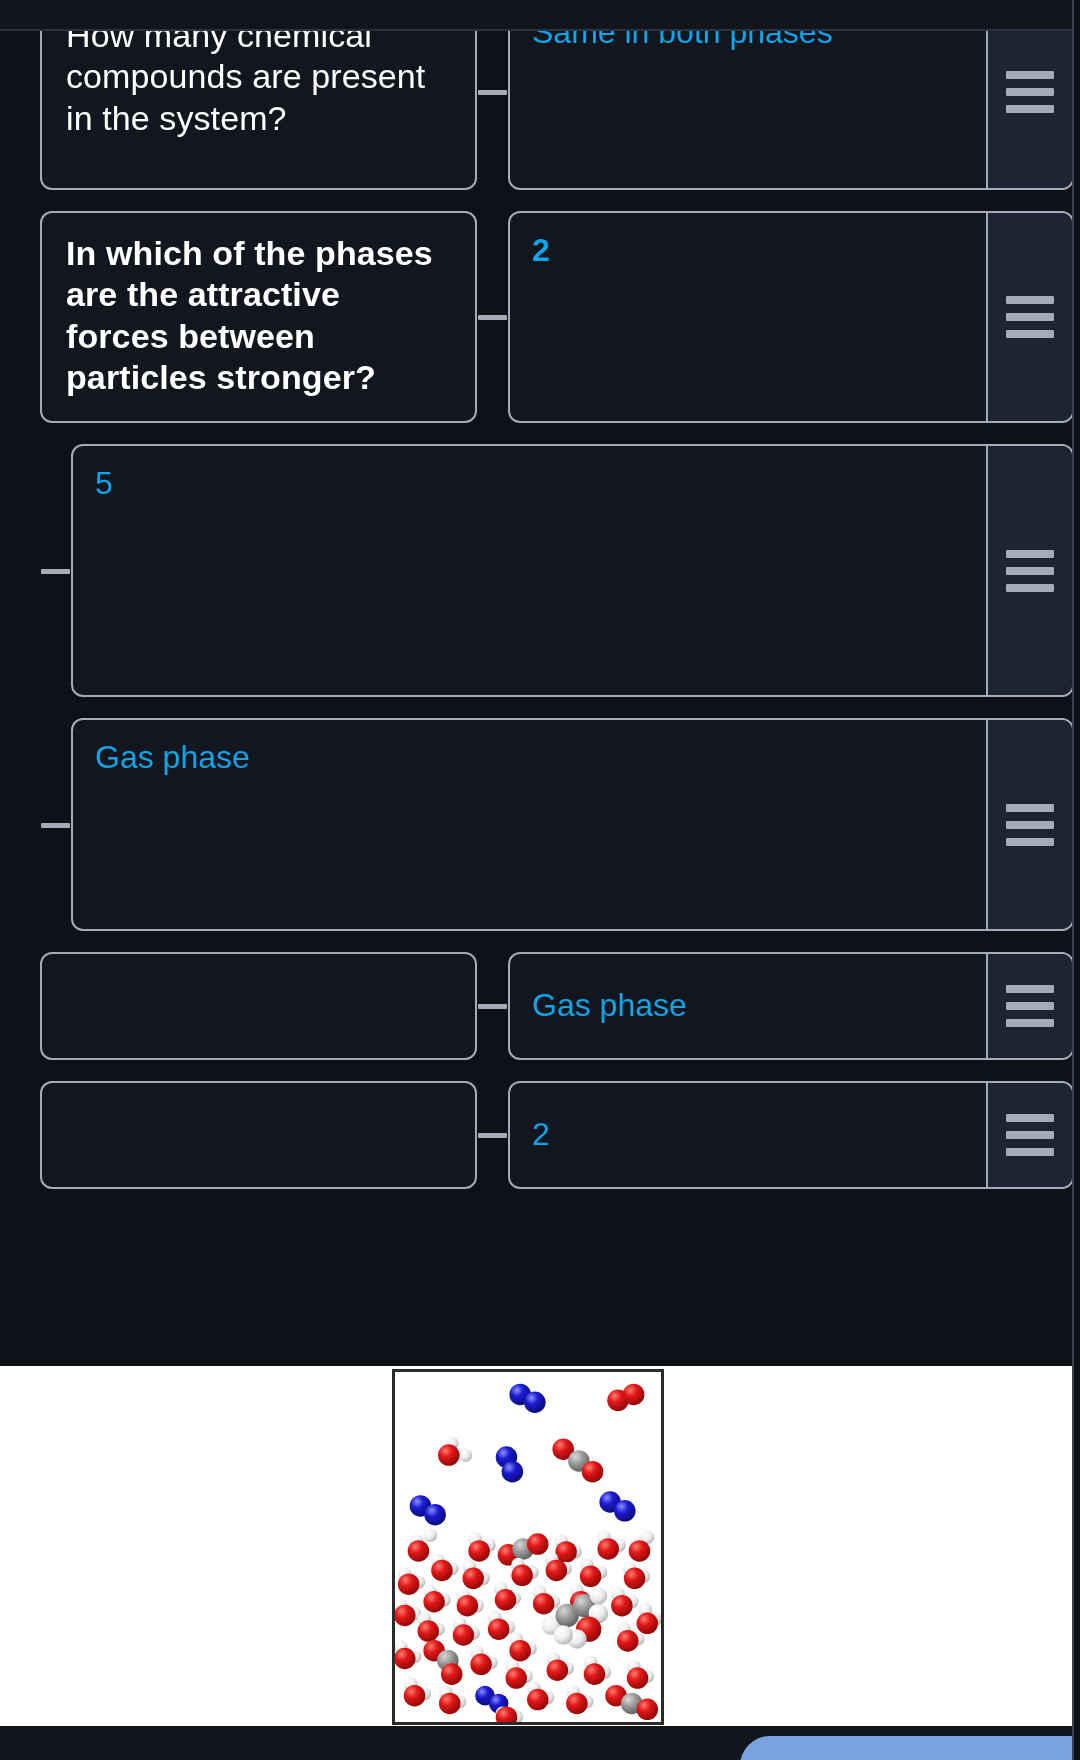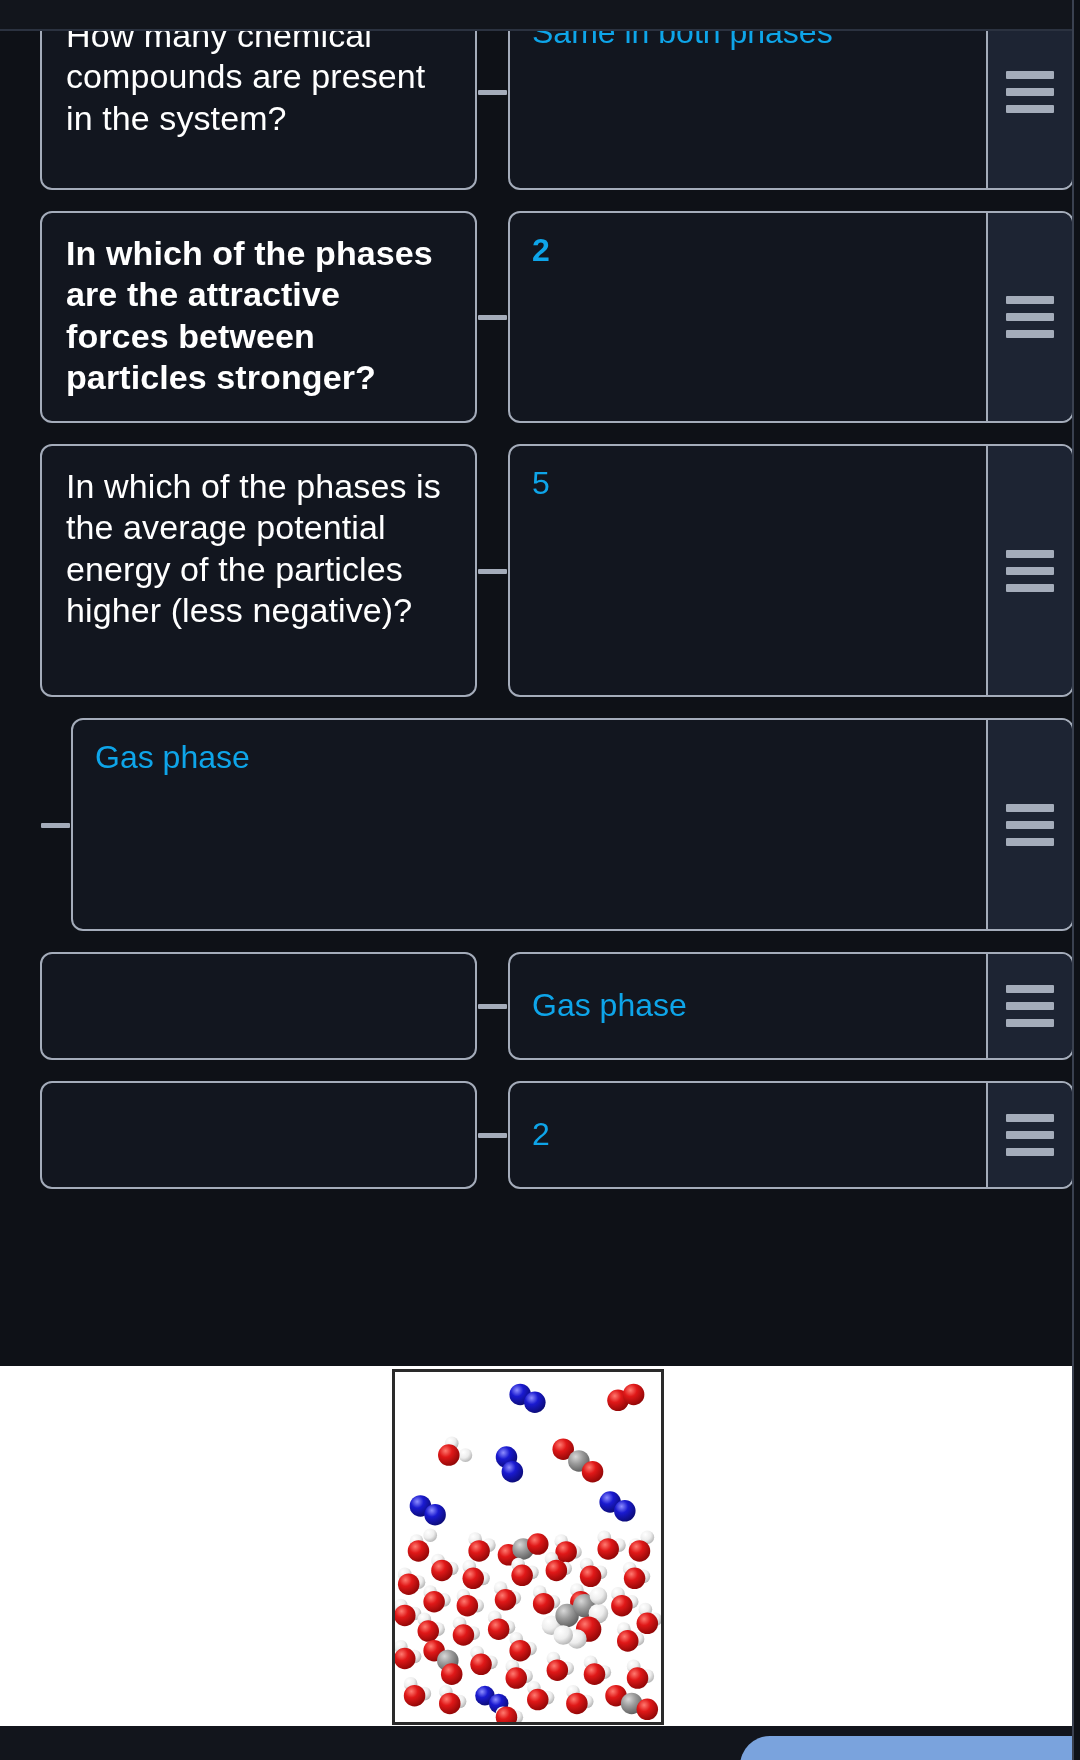--- a/index.html
+++ b/index.html
@@ -257,23 +257,20 @@
           </div>
           <div class="drag-handle">
             <span></span>
               <span></span>
               <span></span>
           </div>
         </div>
       </div>
 
       <div class="row r2">
-        <div class="prompt-card">
-          <div class="prompt-text">In which of the phases is the average potential energy of the particles higher (less negative)?</div>
-        </div>
         <div class="connector"></div>
         <div class="answer-card">
           <div class="answer-body">
             <div class="answer-text">5</div>
           </div>
           <div class="drag-handle">
             <span></span>
               <span></span>
               <span></span>
           </div>

